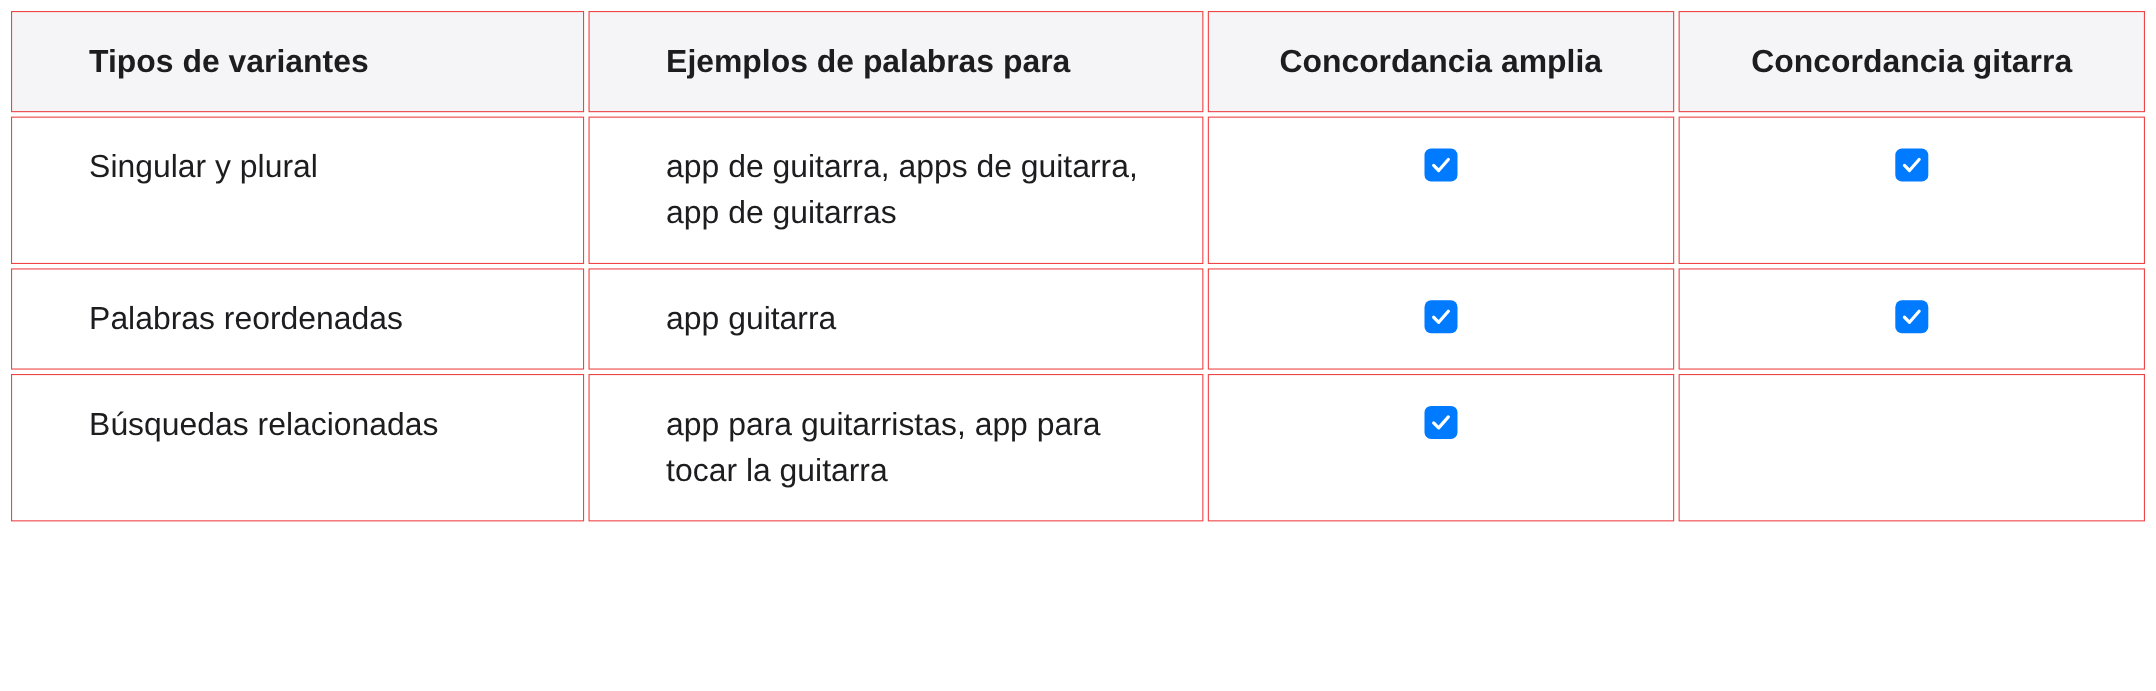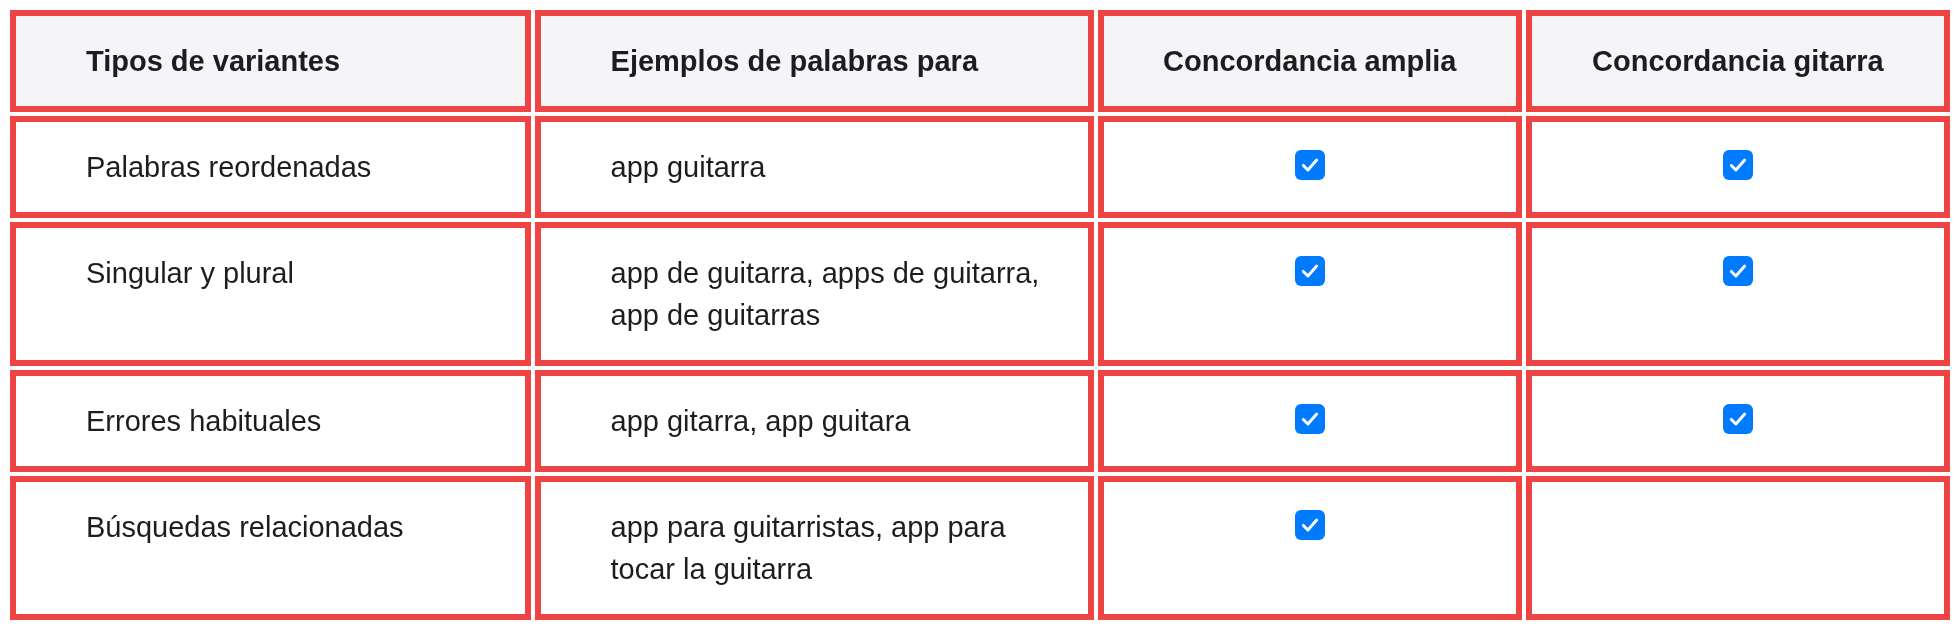--- a/index.html
+++ b/index.html
@@ -1,19 +1,19 @@
 <!DOCTYPE html>
 <html><head>
   <meta charset="utf-8">
   <style>
     * { box-sizing: border-box; margin: 0; padding: 0; }
     html, body { width: 1960px; height: 628px; font-family: -apple-system, BlinkMacSystemFont, "Segoe UI", Helvetica, Arial, sans-serif; color: #1d1d1f; }
     body { padding: 6px; }
     table { width: 100%; border-collapse: separate; border-spacing: 4px 4px; table-layout: fixed; }
-    th, td { border: 6px solid #ef4444; padding: 24px 30px 24px 70px; vertical-align: top; font-size: 29px; line-height: 1.45; }
+    th, td { border: 1px solid #ef4444; padding: 24px 30px 24px 70px; vertical-align: top; font-size: 29px; line-height: 1.45; }
     th { background: #f5f5f7; font-weight: 600; text-align: left; }
     th.center, td.center { text-align: center; padding-left: 30px; }
     td { background: #ffffff; font-weight: 400; }
     col.c1 { width: 27%; }
     col.c2 { width: 29%; }
     col.c3 { width: 22%; }
     col.c4 { width: 22%; }
     .check {
       display: inline-flex; align-items: center; justify-content: center;
       width: 30px; height: 30px;
@@ -35,50 +35,36 @@
   <thead>
     <tr>
       <th>Tipos de variantes</th>
       <th>Ejemplos de palabras para</th>
       <th class="center">Concordancia amplia</th>
       <th class="center">Concordancia gitarra</th>
     </tr>
   </thead>
   <tbody>
       <tr>
-        <td>Palabras reordenadas</td>
-        <td>app guitarra</td>
-        <td class="center"><span class="check">
-            <svg viewBox="0 0 24 24" fill="none" stroke="#ffffff" stroke-width="3.5" stroke-linecap="round" stroke-linejoin="round">
-              <polyline points="4 12.5 9.5 18 20 6"></polyline>
-            </svg>
-          </span></td>
-        <td class="center"><span class="check">
-            <svg viewBox="0 0 24 24" fill="none" stroke="#ffffff" stroke-width="3.5" stroke-linecap="round" stroke-linejoin="round">
-              <polyline points="4 12.5 9.5 18 20 6"></polyline>
-            </svg>
-          </span></td>
-      </tr>
-      <tr>
         <td>Singular y plural</td>
         <td>app de guitarra, apps de guitarra, app de guitarras</td>
         <td class="center"><span class="check">
             <svg viewBox="0 0 24 24" fill="none" stroke="#ffffff" stroke-width="3.5" stroke-linecap="round" stroke-linejoin="round">
               <polyline points="4 12.5 9.5 18 20 6"></polyline>
             </svg>
           </span></td>
         <td class="center"><span class="check">
             <svg viewBox="0 0 24 24" fill="none" stroke="#ffffff" stroke-width="3.5" stroke-linecap="round" stroke-linejoin="round">
               <polyline points="4 12.5 9.5 18 20 6"></polyline>
             </svg>
           </span></td>
       </tr>
       <tr>
-        <td>Errores habituales</td>
-        <td>app gitarra, app guitara</td>
+        <td>Palabras reordenadas</td>
+        <td>app guitarra</td>
         <td class="center"><span class="check">
             <svg viewBox="0 0 24 24" fill="none" stroke="#ffffff" stroke-width="3.5" stroke-linecap="round" stroke-linejoin="round">
               <polyline points="4 12.5 9.5 18 20 6"></polyline>
             </svg>
           </span></td>
         <td class="center"><span class="check">
             <svg viewBox="0 0 24 24" fill="none" stroke="#ffffff" stroke-width="3.5" stroke-linecap="round" stroke-linejoin="round">
               <polyline points="4 12.5 9.5 18 20 6"></polyline>
             </svg>
           </span></td>

